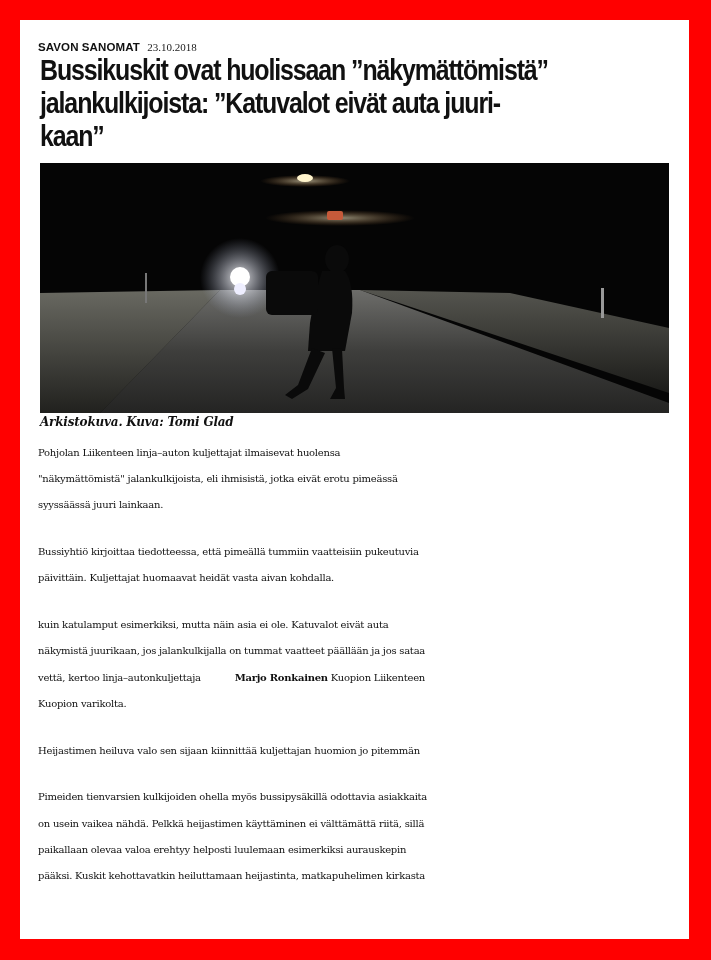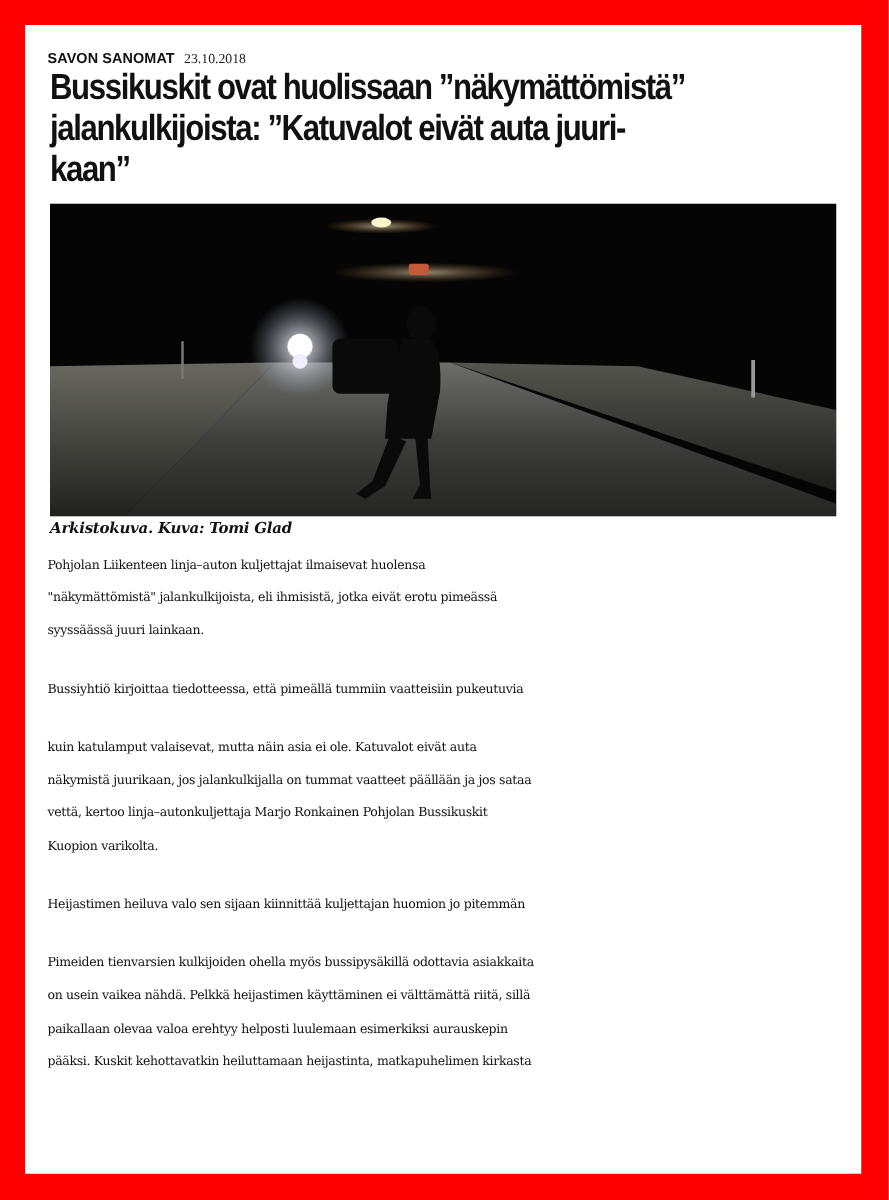--- a/index.html
+++ b/index.html
@@ -90,21 +90,21 @@
     .body-text p {
       margin: 0 0 7.5px 0;
       font-family: "DejaVu Serif", serif;
       font-size: 10px;
       line-height: 13.1px;
       color: #111;
       letter-spacing: -0.25px;
       white-space: pre-line;
     }
     .body-text p .line { display: block; white-space: nowrap; }
-    .body-text b { font-weight: normal; }
+    .body-text b { font-weight: bold; margin-left: 31px; }
   </style>
 </head>
 <body>
 
 <div class="panel"></div>
 
 <div class="masthead">
   <span class="paper">SAVON SANOMAT</span>
   <span class="date">23.10.2018</span>
 </div>
@@ -170,25 +170,26 @@
 <div class="caption">Arkistokuva. Kuva: Tomi Glad</div>
 
 <div class="body-text">
   <p>
     <span class="line">Pohjolan Liikenteen linja–auton kuljettajat ilmaisevat huolensa</span>
     <span class="line">"näkymättömistä" jalankulkijoista, eli ihmisistä, jotka eivät erotu pimeässä</span>
     <span class="line">syyssäässä juuri lainkaan.</span>
   </p>
   <p>
     <span class="line">Bussiyhtiö kirjoittaa tiedotteessa, että pimeällä tummiin vaatteisiin pukeutuvia</span>
-  </p>
-  <p>
-    <span class="line">kuin katulamput valaisevat, mutta näin asia ei ole. Katuvalot eivät auta</span>
+    <span class="line">päivittäin. Kuljettajat huomaavat heidät vasta aivan kohdalla.</span>
+  </p>
+  <p>
+    <span class="line">kuin katulamput esimerkiksi, mutta näin asia ei ole. Katuvalot eivät auta</span>
     <span class="line">näkymistä juurikaan, jos jalankulkijalla on tummat vaatteet päällään ja jos sataa</span>
-    <span class="line"><span>vettä, kertoo linja–autonkuljettaja </span><b>Marjo Ronkainen</b><span> Pohjolan Bussikuskit</span></span>
+    <span class="line"><span>vettä, kertoo linja–autonkuljettaja </span><b>Marjo Ronkainen</b><span> Kuopion Liikenteen</span></span>
     <span class="line">Kuopion varikolta.</span>
   </p>
   <p>
     <span class="line">Heijastimen heiluva valo sen sijaan kiinnittää kuljettajan huomion jo pitemmän</span>
   </p>
   <p>
     <span class="line">Pimeiden tienvarsien kulkijoiden ohella myös bussipysäkillä odottavia asiakkaita</span>
     <span class="line">on usein vaikea nähdä. Pelkkä heijastimen käyttäminen ei välttämättä riitä, sillä</span>
     <span class="line">paikallaan olevaa valoa erehtyy helposti luulemaan esimerkiksi aurauskepin</span>
     <span class="line">pääksi. Kuskit kehottavatkin heiluttamaan heijastinta, matkapuhelimen kirkasta</span>

